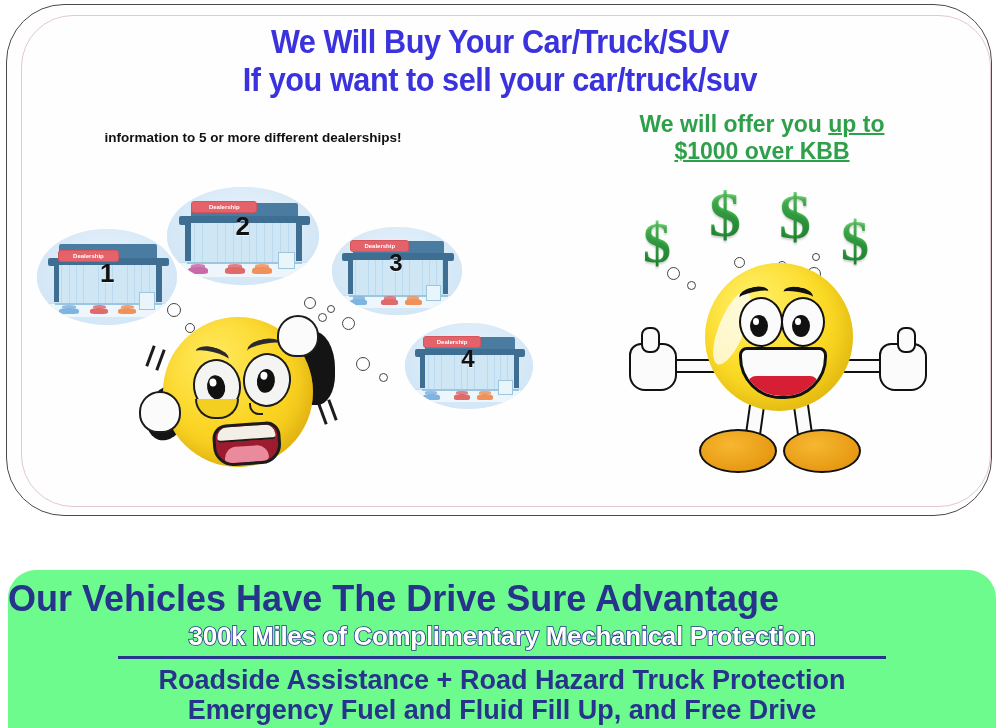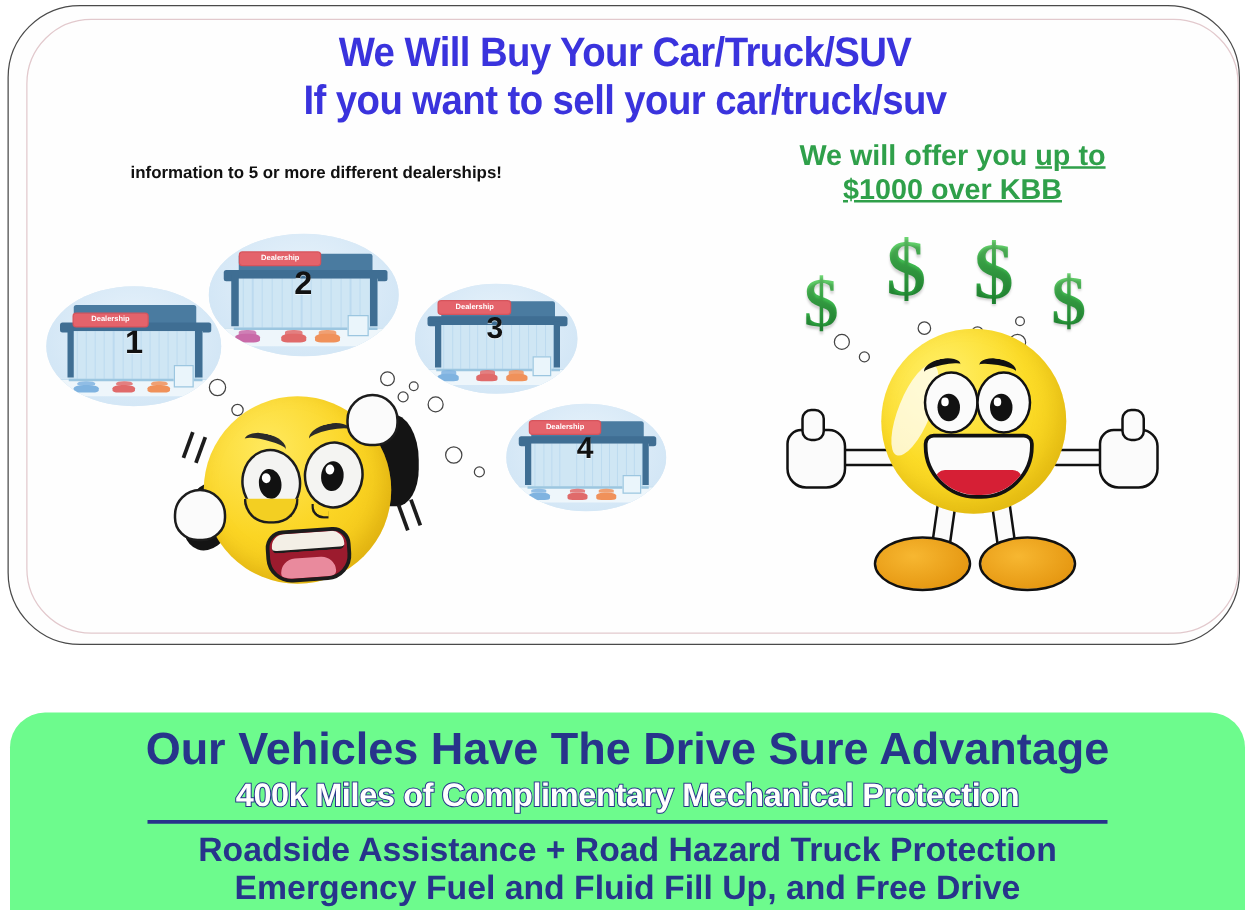--- a/index.html
+++ b/index.html
@@ -245,21 +245,21 @@
     position:absolute;
     left:8px;
     top:570px;
     width:988px;
     height:158px;
     background:#6dfb8d;
     border-radius:28px 28px 0 0;
     box-sizing:border-box;
   }
   #banner .b1 {
-    position:absolute; left:0; top:9px; width:988px; text-align:center;
+    position:absolute; left:0; top:9px; width:988px; 
     color:#27348b; font-weight:bold; font-size:36px; line-height:40px;
     white-space:nowrap;
   }
   #banner .b2 {
     position:absolute; left:0; top:51px; width:988px; text-align:center;
     font-weight:bold; font-size:26px; line-height:30px; white-space:nowrap;
     color:#ffffff;
     -webkit-text-stroke: 1.6px #27348b;
     paint-order: stroke fill;
     letter-spacing:-0.3px;
@@ -439,17 +439,17 @@
         </div>
       <div class="smile">
         <div class="lip"></div>
       </div>
     </div>
   </div>
 </div>
 
 <div id="banner">
   <div class="b1">Our Vehicles Have The Drive Sure Advantage</div>
-  <div class="b2">400k Miles of Complimentary Mechanical Protection</div>
+  <div class="b2">300k Miles of Complimentary Mechanical Protection</div>
   <div class="b2-underline"></div>
   <div class="b3">Roadside Assistance + Road Hazard Truck Protection</div>
   <div class="b4">Emergency Fuel and Fluid Fill Up, and Free Drive</div>
 </div>
 
 </body></html>

